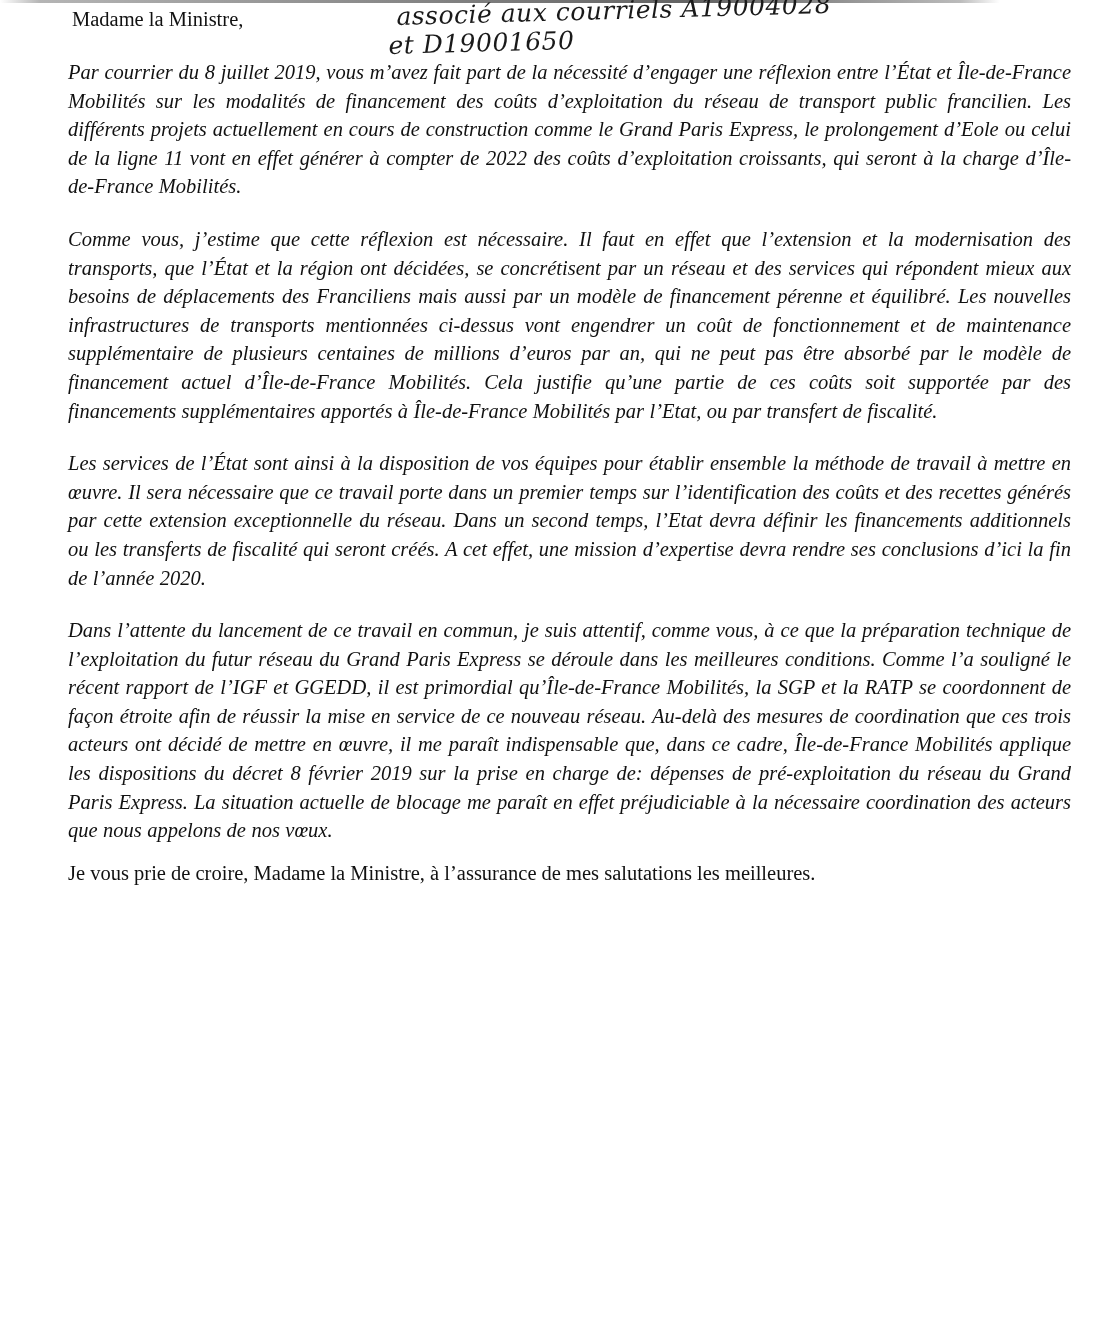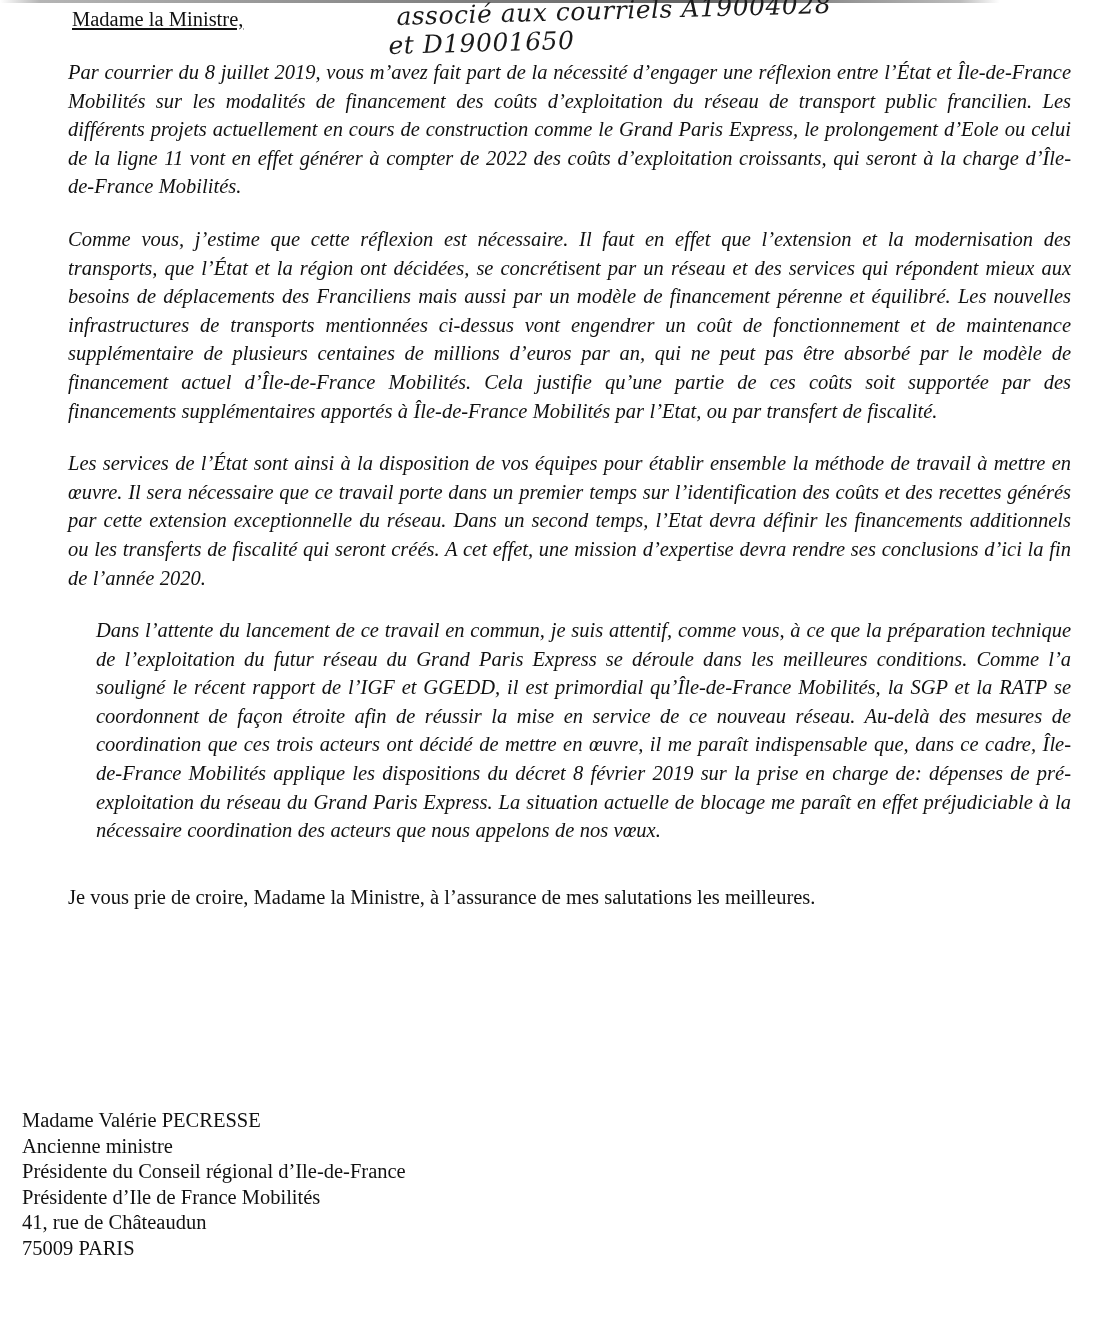--- a/index.html
+++ b/index.html
@@ -58,44 +58,43 @@
     font-size: 25px;
   }
 
   
   .salutation {
     position: absolute;
     left: 72px;
     top: 8px;
     font-size: 20.5px;
     white-space: nowrap;
-    text-decoration: underline;
   }
 
   .body-block {
     position: absolute;
     left: 68px;
     top: 58px;
     width: 1003px;
     font-style: italic;
   }
 
   .para {
     text-align: justify;
     font-size: 20.5px;
     line-height: 28.6px;
     margin: 0 0 24px 0;
     word-spacing: 0.3px;
   }
-  .para:last-child { margin-bottom: 0; margin-left: 28px; }
+  .para:last-child { margin-bottom: 0; }
 
   .closing {
     position: absolute;
     left: 68px;
-    top: 886px;
+    top: 862px;
     font-size: 20.5px;
     white-space: nowrap;
   }
 
   
   .signature-area {
     position: absolute;
     left: 600px;
     top: 915px;
     width: 460px;
@@ -143,22 +142,14 @@
   <div class="body-block">
     <p class="para">Par courrier du 8 juillet 2019, vous m’avez fait part de la nécessité d’engager une réflexion entre l’État et Île-de-France Mobilités sur les modalités de financement des coûts d’exploitation du réseau de transport public francilien. Les différents projets actuellement en cours de construction comme le Grand Paris Express, le prolongement d’Eole ou celui de la ligne 11 vont en effet générer à compter de 2022 des coûts d’exploitation croissants, qui seront à la charge d’Île-de-France Mobilités.</p>
     <p class="para">Comme vous, j’estime que cette réflexion est nécessaire. Il faut en effet que l’extension et la modernisation des transports, que l’État et la région ont décidées, se concrétisent par un réseau et des services qui répondent mieux aux besoins de déplacements des Franciliens mais aussi par un modèle de financement pérenne et équilibré. Les nouvelles infrastructures de transports mentionnées ci-dessus vont engendrer un coût de fonctionnement et de maintenance supplémentaire de plusieurs centaines de millions d’euros par an, qui ne peut pas être absorbé par le modèle de financement actuel d’Île-de-France Mobilités. Cela justifie qu’une partie de ces coûts soit supportée par des financements supplémentaires apportés à Île-de-France Mobilités par l’Etat, ou par transfert de fiscalité.</p>
     <p class="para">Les services de l’État sont ainsi à la disposition de vos équipes pour établir ensemble la méthode de travail à mettre en œuvre. Il sera nécessaire que ce travail porte dans un premier temps sur l’identification des coûts et des recettes générés par cette extension exceptionnelle du réseau. Dans un second temps, l’Etat devra définir les financements additionnels ou les transferts de fiscalité qui seront créés. A cet effet, une mission d’expertise devra rendre ses conclusions d’ici la fin de l’année 2020.</p>
     <p class="para">Dans l’attente du lancement de ce travail en commun, je suis attentif, comme vous, à ce que la préparation technique de l’exploitation du futur réseau du Grand Paris Express se déroule dans les meilleures conditions. Comme l’a souligné le récent rapport de l’IGF et GGEDD, il est primordial qu’Île-de-France Mobilités, la SGP et la RATP se coordonnent de façon étroite afin de réussir la mise en service de ce nouveau réseau. Au-delà des mesures de coordination que ces trois acteurs ont décidé de mettre en œuvre, il me paraît indispensable que, dans ce cadre, Île-de-France Mobilités applique les dispositions du décret 8 février 2019 sur la prise en charge de: dépenses de pré-exploitation du réseau du Grand Paris Express. La situation actuelle de blocage me paraît en effet préjudiciable à la nécessaire coordination des acteurs que nous appelons de nos vœux.</p>
   </div>
 
   <div class="closing">Je vous prie de croire, Madame la Ministre, à l’assurance de mes salutations les meilleures.</div>
 
 
-  <div class="address-block">
-    <div class="address-line">Madame Valérie PECRESSE</div>
-    <div class="address-line">Ancienne ministre</div>
-    <div class="address-line">Présidente du Conseil régional d’Ile-de-France</div>
-    <div class="address-line">Présidente d’Ile de France Mobilités</div>
-    <div class="address-line">41, rue de Châteaudun</div>
-    <div class="address-line">75009 PARIS</div>
-  </div>
 
 </div>
 
 </body></html>

